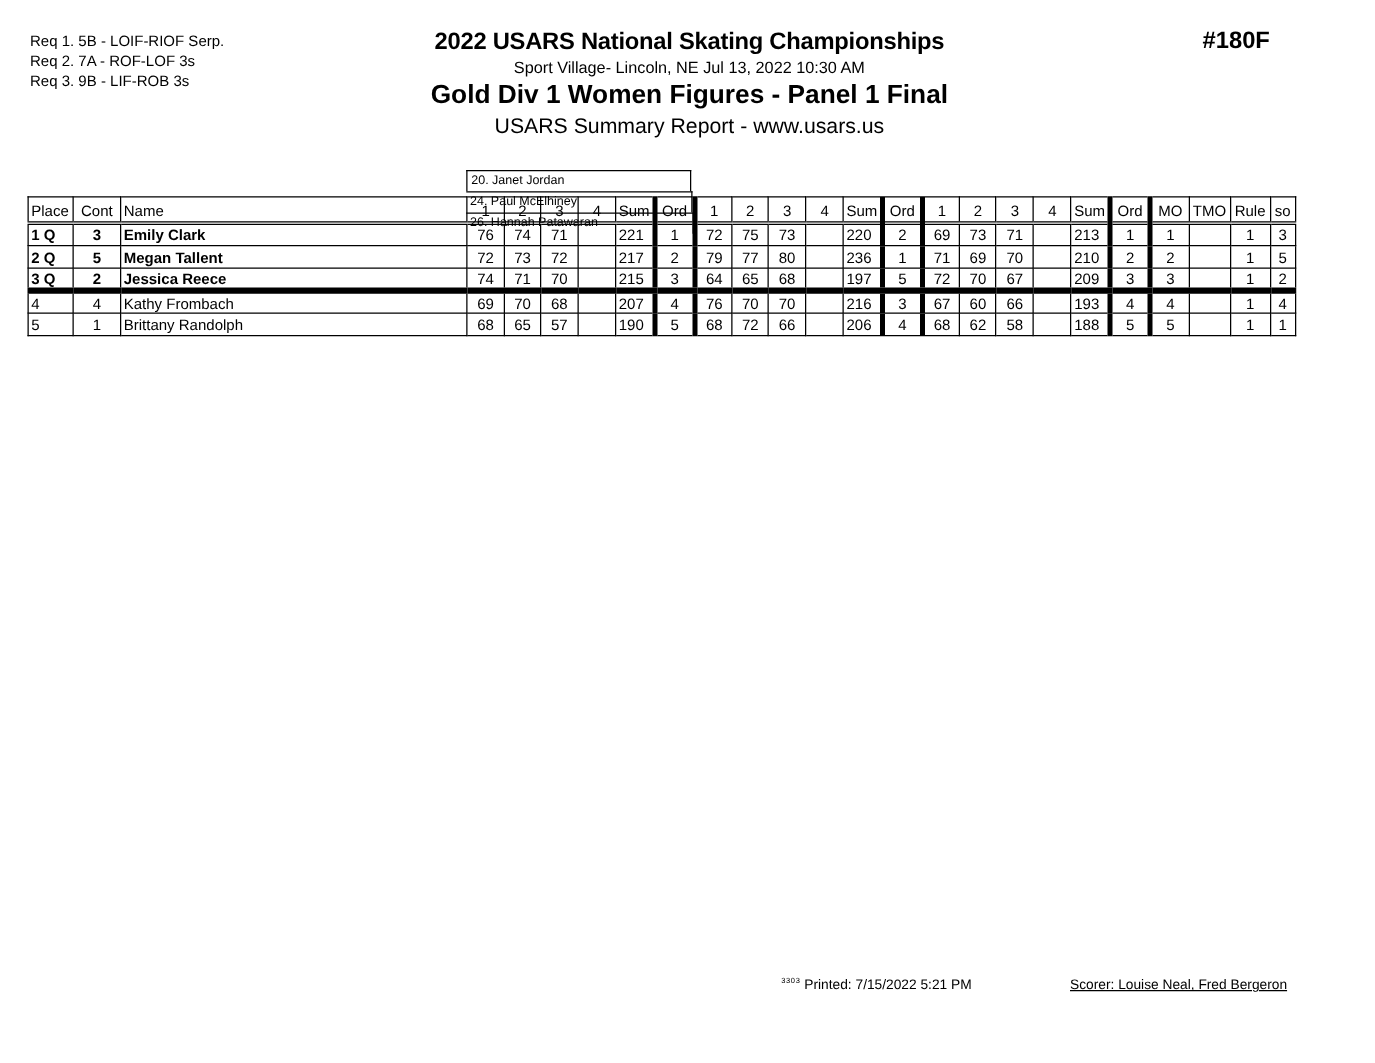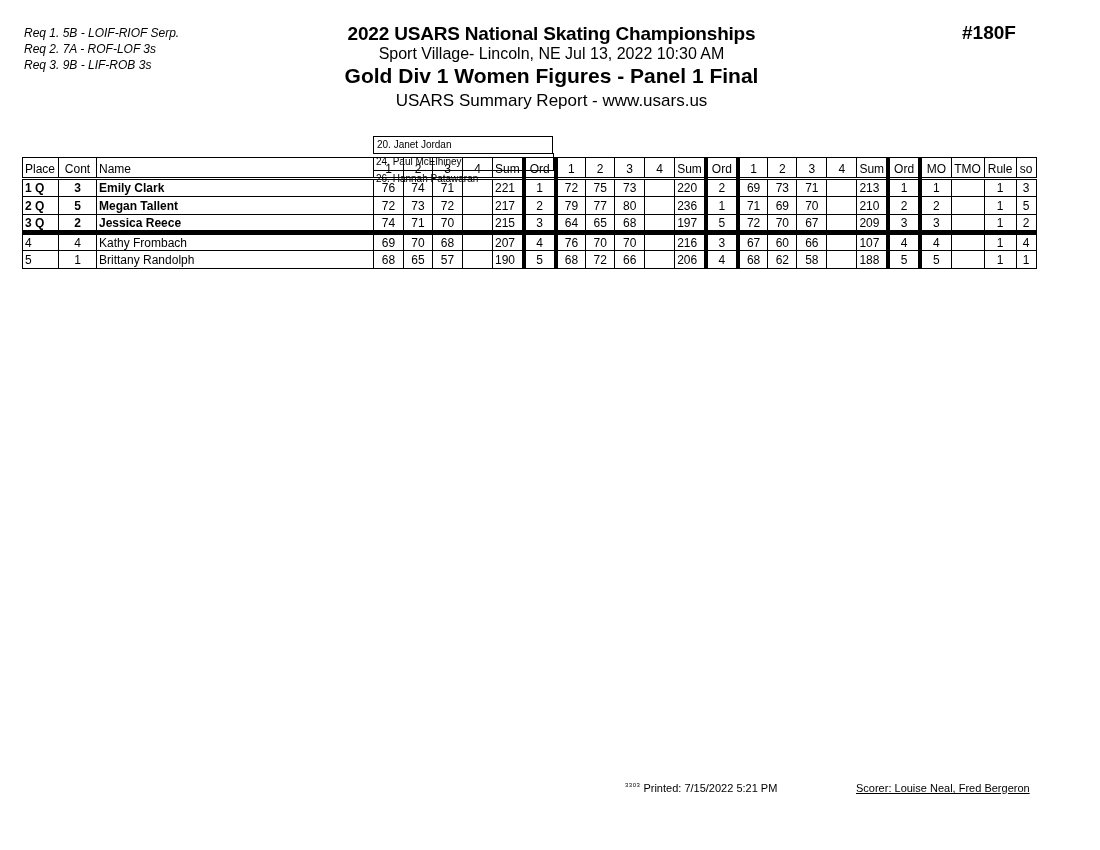--- a/index.html
+++ b/index.html
@@ -2,28 +2,28 @@
 <html><head>
 <meta charset="utf-8">
 <style>
   html, body { margin: 0; padding: 0; background: #ffffff; }
   body {
     width: 1100px; height: 850px; position: relative; overflow: hidden;
     font-family: "Liberation Sans", sans-serif; color: #000;
   }
   .reqs {
     position: absolute; left: 24px; top: 25px;
-    font-size: 12px; line-height: 16px; font-style: italic;
+    font-size: 12px; line-height: 16px;
   }
   .reqs div { white-space: nowrap; }
   .title-block {
     position: absolute; left: 300px; top: 22px; width: 503px; text-align: center;
   }
   .t1 { font-size: 19px; font-weight: bold; line-height: 23px; letter-spacing: -0.2px; }
-  .t2 { font-size: 16px; line-height: 18px; }
+  .t2 { font-size: 13px; line-height: 18px; }
   .t3 { font-size: 21px; font-weight: bold; line-height: 26px; }
   .t4 { font-size: 17px; line-height: 24px; }
   .event-no {
     position: absolute; left: 962px; top: 22px;
     font-size: 19px; font-weight: bold;
   }
 
   
   .judges {
     position: absolute; left: 373px; top: 136px; height: 20px;
@@ -237,21 +237,21 @@
         <td class="c">76</td>
         <td class="c">70</td>
         <td class="c">70</td>
         <td class="c"></td>
         <td class="r thickR">216</td>
         <td class="ord thickR">3</td>
         <td class="c">67</td>
         <td class="c">60</td>
         <td class="c">66</td>
         <td class="c"></td>
-        <td class="r thickR">107</td>
+        <td class="r thickR">193</td>
         <td class="ord thickR">4</td>
         <td class="c">4</td>
         <td class="c"></td>
         <td class="c">1</td>
         <td class="c">4</td>
       </tr>
       <tr>
         <td class="l place">5</td>
         <td class="c cont">1</td>
         <td class="l name">Brittany Randolph</td>

